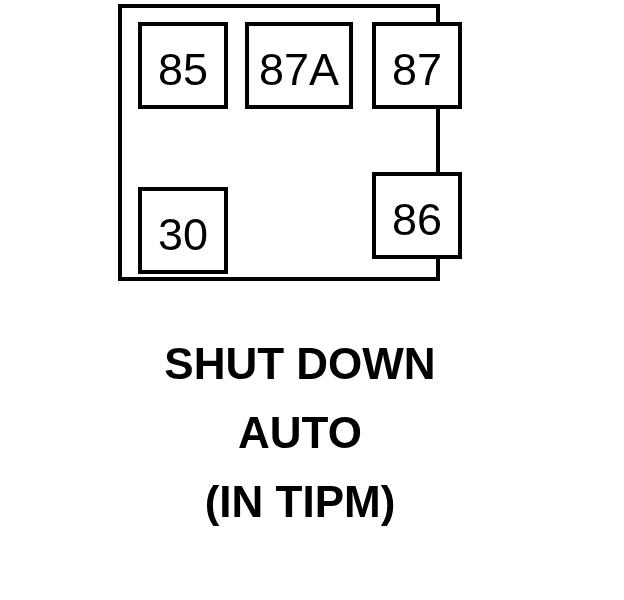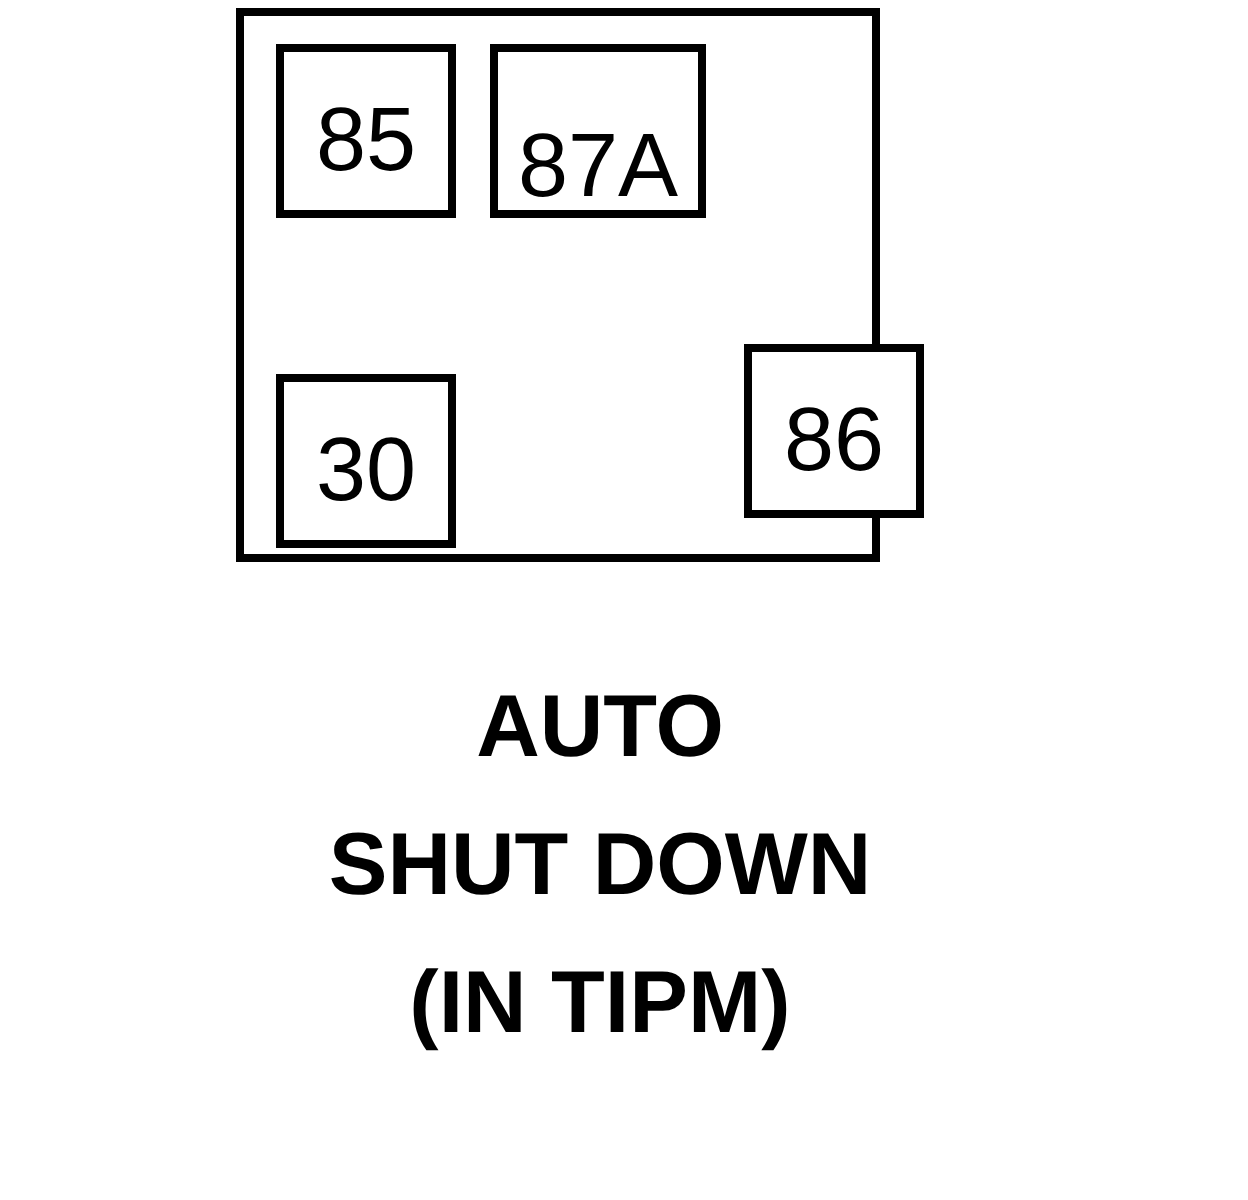--- a/index.html
+++ b/index.html
@@ -37,21 +37,21 @@
     display: flex;
     align-items: center;
     justify-content: center;
     padding-top: 8px;
     font-size: 45px;
     font-weight: normal;
     line-height: 1;
     letter-spacing: 0;
   }
   .pin-85  { left: 16px;  top: 14px;  }
-  .pin-87a { left: 123px; top: 14px; width: 108px; align-items: flex-end; }
+  .pin-87a { left: 123px; top: 14px; width: 108px; }
   .pin-87  { left: 250px; top: 14px;  }
   .pin-30  { left: 16px;  top: 179px; }
   .pin-86  { left: 250px; top: 164px; align-items: center; }
   
   .caption {
     position: absolute;
     left: 0;
     top: 329px;
     width: 600px;
     text-align: center;
@@ -70,30 +70,33 @@
   <div class="relay-body">
 
     <div class="pin pin-85">
       <span>85</span>
     </div>
 
     <div class="pin pin-87a">
       <span>87A</span>
     </div>
 
+    <div class="pin pin-87">
+      <span>87</span>
+    </div>
 
     <div class="pin pin-30">
       <span>30</span>
     </div>
 
     <div class="pin pin-86">
       <span>86</span>
     </div>
 
   </div>
 
   <div class="caption">
+    <div>SHUT DOWN</div>
     <div>AUTO</div>
-    <div>SHUT DOWN</div>
     <div>(IN TIPM)</div>
   </div>
 
 </div>
 
 </body></html>

